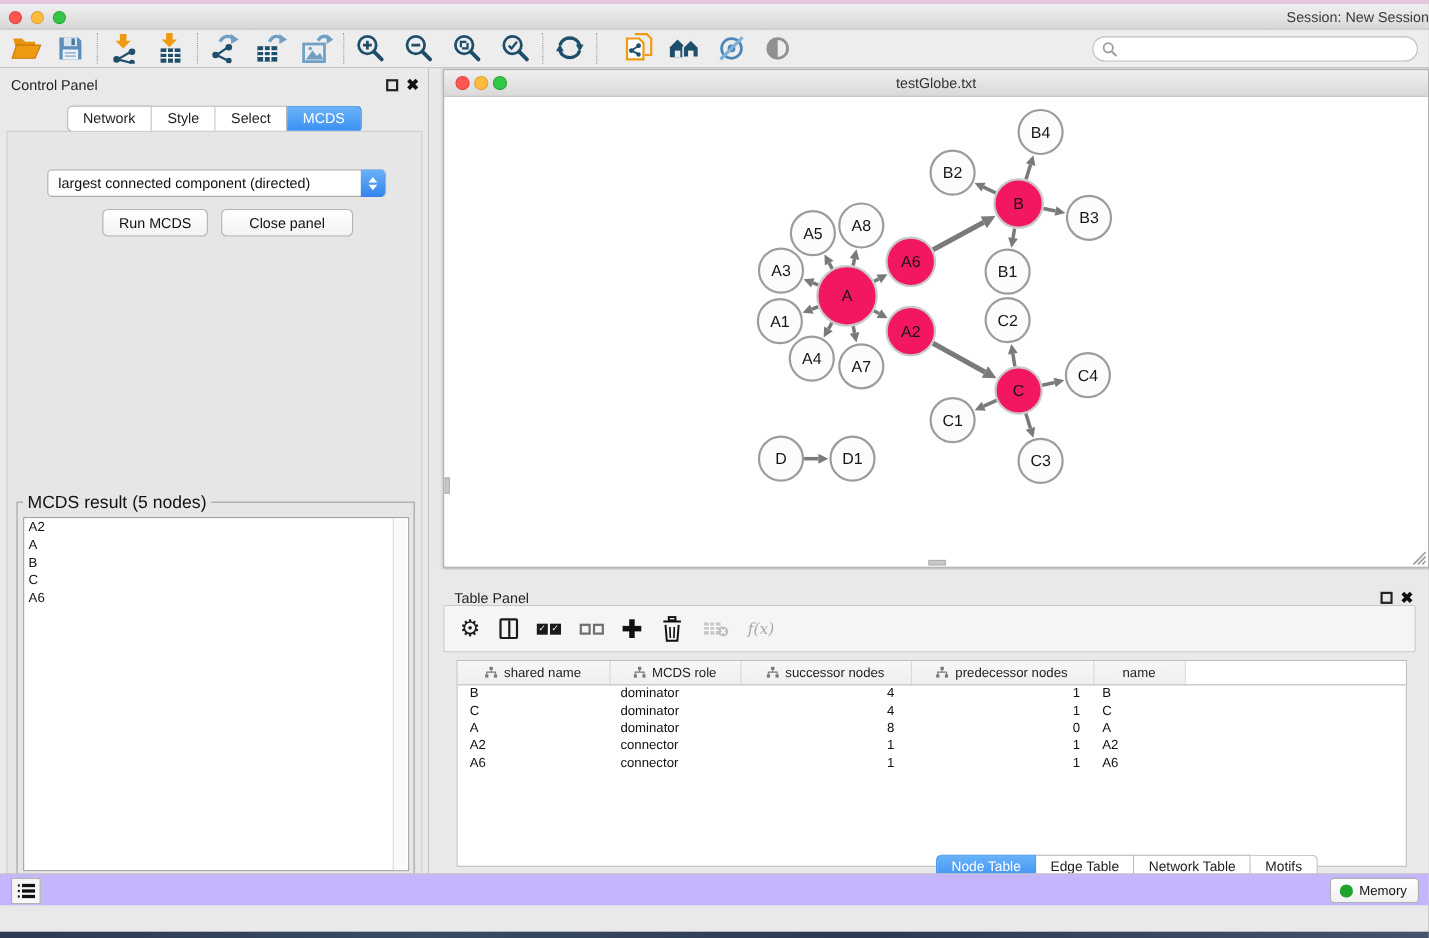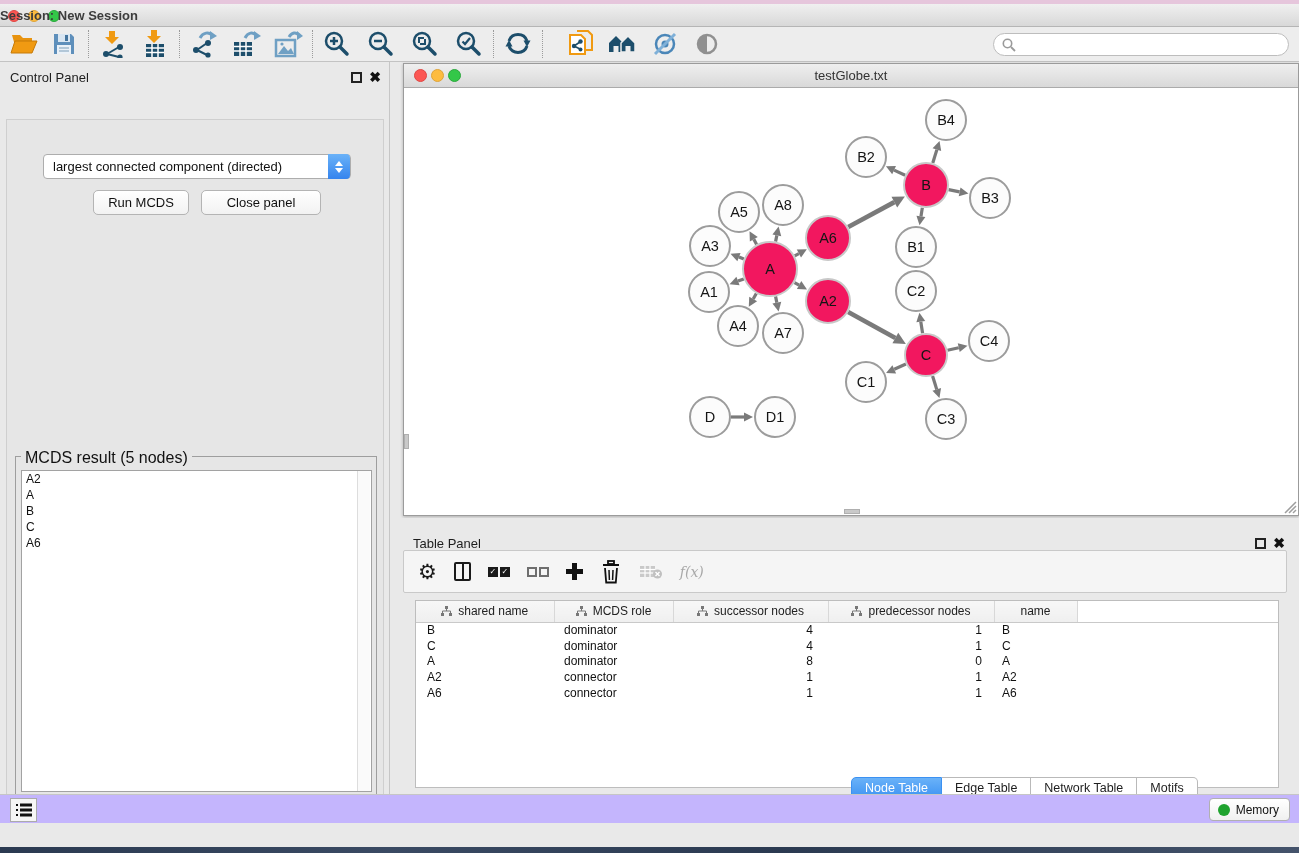--- a/index.html
+++ b/index.html
@@ -5,22 +5,22 @@
   * { margin:0; padding:0; box-sizing:border-box; }
   html,body { background:#444; }
   .app {
     position:relative; width:1299px; height:853px; overflow:hidden;
     font-family:"Liberation Sans", sans-serif; background:#E9E9E9; color:#222;
   }
   
   .top-strip { position:absolute; left:0; top:0; width:1299px; height:4px; background:#E6C6DC; }
   .titlebar { position:absolute; left:0; top:4px; width:1299px; height:23px;
     background:linear-gradient(#F0F0F0,#D8D8D8); border-bottom:1px solid #B5B5B5; }
-  .titlebar .title { position:absolute; left:0; right:0; top:4px; text-align:left;
-    font-size:13px; color:#3C3C3C;font-weight:bold; }
+  .titlebar .title { position:absolute; left:14px; right:0; top:4px; text-align:right;
+    font-size:13px; color:#3C3C3C; }
   .lights { position:absolute; left:8px; top:6px; display:flex; gap:8px; }
   .light { width:12px; height:12px; border-radius:50%; }
   .light.red { background:#FC5753; border:1px solid #DF4744; }
   .light.yellow { background:#FDBC40; border:1px solid #DEA43A; }
   .light.green { background:#33C748; border:1px solid #2BA83D; }
 
   
   .main-toolbar { position:absolute; left:0; top:27px; width:1299px; height:35px;
     background:#EDEDED; border-bottom:1px solid #C3C3C3; display:flex; align-items:center;
     padding-left:8px; }
@@ -290,20 +290,26 @@
           <line x1="9" y1="9" x2="13" y2="13" stroke="#9A9A9A" stroke-width="1.8"></line>
         </svg>
     </span>
   </div>
 
   <div class="left-panel">
     <div class="panel-head">
       <span class="ptitle">Control Panel</span>
       <span class="float-ico" style="right:27px"></span>
       <span class="close-ico" style="right:8px">✖</span>
+    </div>
+    <div class="cp-tabs seg">
+      <span class="tab">Network</span>
+      <span class="tab">Style</span>
+      <span class="tab">Select</span>
+      <span class="tab selected">MCDS</span>
     </div>
     <div class="cp-content">
       <div class="dropdown">
         <span>largest connected component (directed)</span>
         <span class="dd-stepper">
             <span class="chev-up"></span>
             <span class="chev-dn"></span>
           </span>
       </div>
       <div class="cp-btn" style="left:86px; width:96px;">

